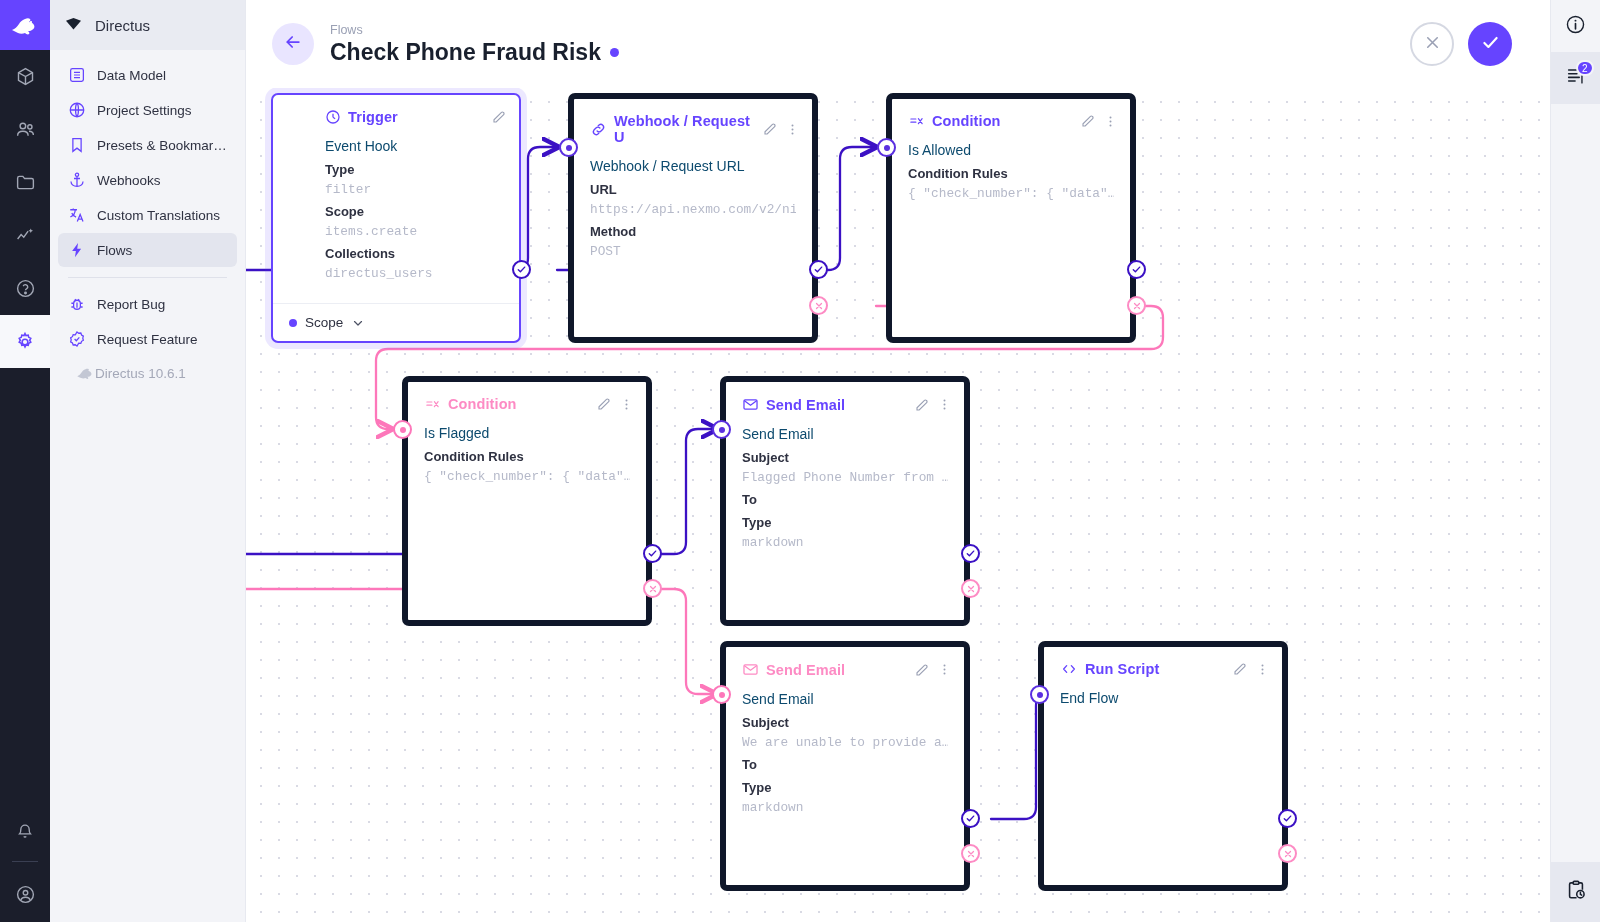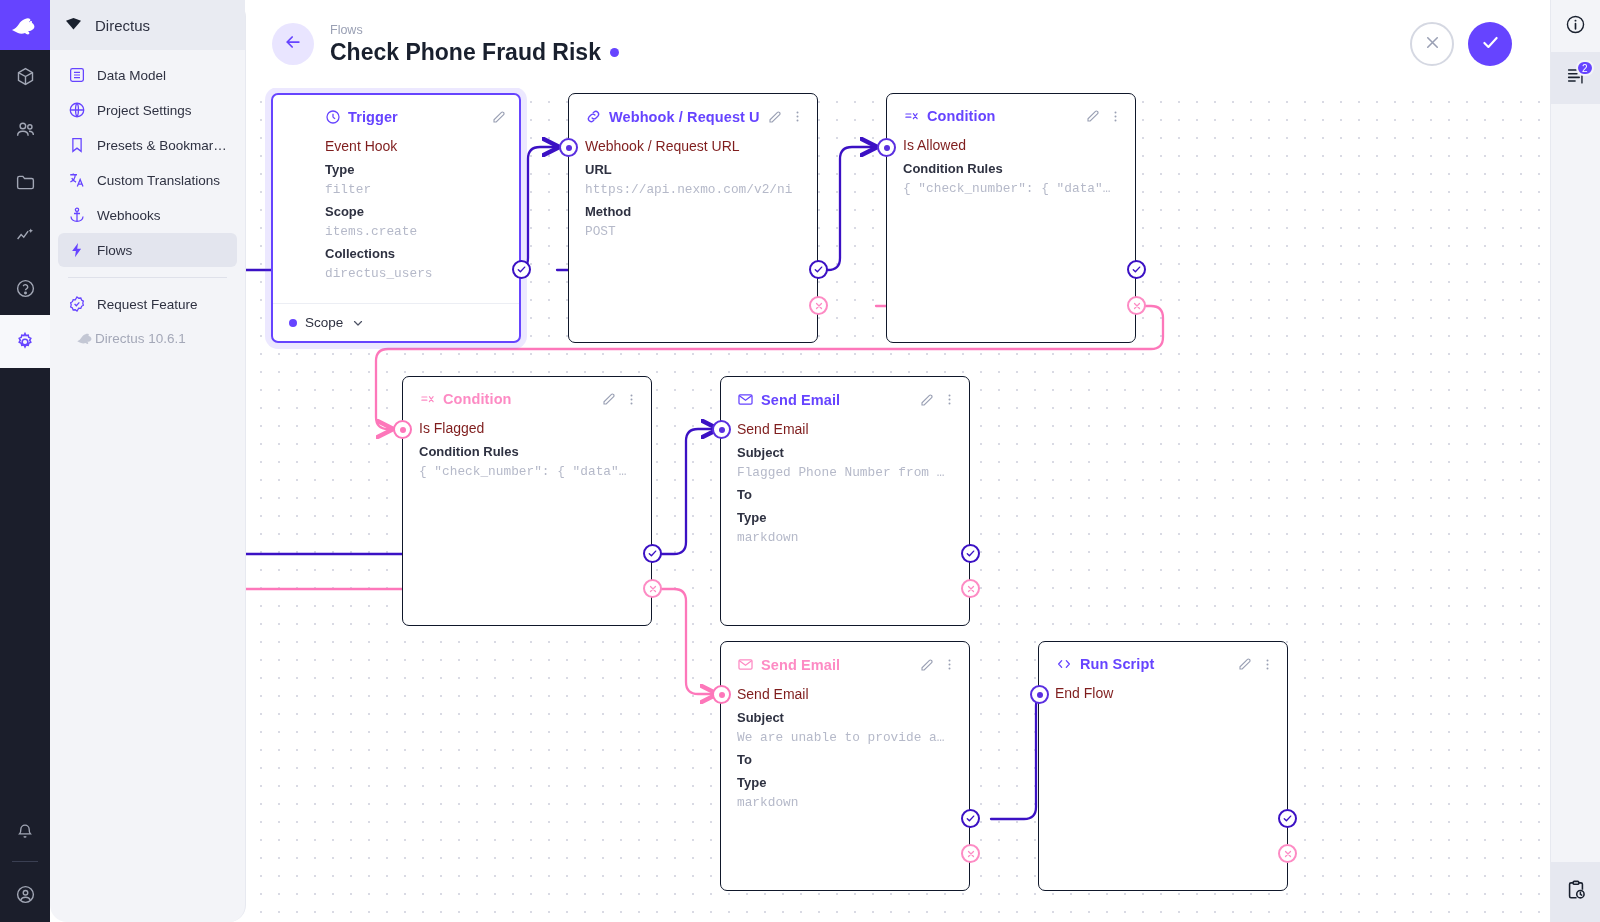--- a/index.html
+++ b/index.html
@@ -24,21 +24,21 @@
     width: 50px; height: 53px; display: flex; align-items: center; justify-content: center;
     color: #a2a7b5; cursor: pointer;
   }
   .rail-btn.active { background: #f7f8fb; color: #6644ff; }
   .rail-spacer { flex: 1 1 auto; }
   .rail-div { width: 26px; height: 1px; background: #3a3f52; margin: 4px 0; }
 
   
   .nav {
     width: 196px; height: 922px; background: #f3f4f8; flex: 0 0 196px;
-    border-right: 1px solid #e7e9f0; display: flex; flex-direction: column; border-radius: 17px;
+    border-right: 1px solid #e7e9f0; display: flex; flex-direction: column;
   }
   .nav-head {
     height: 50px; display: flex; align-items: center; gap: 12px;
     padding: 0 14px; background: #e9ebf2;
   }
   .nav-head-title { font-size: 15px; color: #2e3141; font-weight: 400; }
   .nav-list { padding: 8px 8px 0 8px; display: flex; flex-direction: column; gap: 1px; }
   .nav-item {
     display: flex; align-items: center; gap: 11px; height: 34px;
     padding: 0 10px; border-radius: 6px; cursor: pointer;
@@ -89,38 +89,38 @@
   .badge {
     position: absolute; top: 8px; right: 7px; min-width: 16px; height: 16px;
     border-radius: 8px; background: #6644ff; color: #fff; font-size: 10px;
     display: flex; align-items: center; justify-content: center; padding: 0 4px;
     border: 2px solid #f3f4f8;
   }
   .rrail-spacer { flex: 1 1 auto; }
 
   
   .node {
-    position: absolute; background: #ffffff; border: 1px solid #0f172a;
+    position: absolute; background: #ffffff; border: 6px solid #0f172a;
     border-radius: 7px; z-index: 10;
   }
   .node.trigger {
     border: 2px solid #6644ff; box-shadow: 0 0 0 6px rgba(102,68,255,0.12);
     z-index: 12;
   }
   .node-head {
     display: flex; align-items: center; padding: 14px 12px 6px 16px; gap: 7px;
   }
   .node-head .hicon { display: flex; align-items: center; color: inherit; }
   .node-title { font-size: 14.5px; font-weight: bold; letter-spacing: .1px; }
   .node-title.pv { color: #6644ff; }
   .node-title.pk { color: #fd8bc4; }
   .head-tools { margin-left: auto; display: flex; align-items: center; gap: 7px; }
   .tool { color: #9aa0b4; cursor: pointer; display: flex; }
   .node-body { padding: 4px 16px 10px 16px; }
-  .row-main { font-size: 14px; color: #7f1d1d; line-height: 22px; }
+  .row-main { font-size: 14px; color: #0c4a6e; line-height: 22px; }
   .lbl { font-size: 13px; color: #2e3141; font-weight: bold; line-height: 21px; margin-top: 2px; }
   .val { font-family: "Liberation Mono", monospace; font-size: 12.8px; color: #b5b9c9; line-height: 19px;
          white-space: nowrap; overflow: hidden; }
   .node-foot {
     position: absolute; left: 0; right: 0; bottom: 0; height: 38px;
     border-top: 1px solid #eceef4; display: flex; align-items: center; padding: 0 16px; gap: 8px;
   }
   .foot-dot { width: 8px; height: 8px; border-radius: 50%; background: #6644ff; }
   .foot-txt { font-size: 13.5px; color: #2e3141; }
 
@@ -238,46 +238,55 @@
         <span class="ic">
           <svg width="18" height="18" viewBox="0 0 24 24" fill="none" stroke="currentColor" stroke-width="1.7">
               <path d="M6.5 3.5h11v17l-5.5-4.3-5.5 4.3z"></path>
             </svg>
         </span>
         <span>Presets &amp; Bookmar…</span>
       </div>
       <div class="nav-item">
         <span class="ic">
           <svg width="18" height="18" viewBox="0 0 24 24" fill="none" stroke="currentColor" stroke-width="1.7">
-              <path d="M3 5h9M7 3.2v1.8M9.6 5c0 4-2.8 8.2-6.4 9.6M5 9.5c1.4 2.6 3.6 4.5 5.8 5.3"></path>
-              <path d="M12.4 20.6l3.8-9.4 3.8 9.4M13.8 17.4h5"></path>
-            </svg>
-        </span>
-        <span>Custom Translations</span>
+              <circle cx="12" cy="5" r="2.2"></circle>
+              <path d="M12 7.2V20M8 10h8M4 14c0 4 3.6 6.4 8 6.4s8-2.4 8-6.4"></path>
+            </svg>
+        </span>
+        <span>Webhooks</span>
       </div>
       <div class="nav-item">
         <span class="ic">
           <svg width="18" height="18" viewBox="0 0 24 24" fill="none" stroke="currentColor" stroke-width="1.7">
-              <circle cx="12" cy="5" r="2.2"></circle>
-              <path d="M12 7.2V20M8 10h8M4 14c0 4 3.6 6.4 8 6.4s8-2.4 8-6.4"></path>
-            </svg>
-        </span>
-        <span>Webhooks</span>
+              <path d="M3 5h9M7 3.2v1.8M9.6 5c0 4-2.8 8.2-6.4 9.6M5 9.5c1.4 2.6 3.6 4.5 5.8 5.3"></path>
+              <path d="M12.4 20.6l3.8-9.4 3.8 9.4M13.8 17.4h5"></path>
+            </svg>
+        </span>
+        <span>Custom Translations</span>
       </div>
       <div class="nav-item active">
         <span class="ic">
           <svg width="18" height="18" viewBox="0 0 24 24" fill="currentColor">
               <path d="M13.4 2.5L5.5 13.4h5l-1.2 8.2 8.2-11.2h-5.2z"></path>
             </svg>
         </span>
         <span>Flows</span>
       </div>
 
       <div class="nav-sep"></div>
 
+      <div class="nav-item">
+        <span class="ic">
+          <svg width="18" height="18" viewBox="0 0 24 24" fill="none" stroke="currentColor" stroke-width="1.7">
+              <rect x="7.5" y="7" width="9" height="12" rx="4.5"></rect>
+              <path d="M9.2 5.4l1.4 1.8M14.8 5.4l-1.4 1.8M4.5 11h3M16.5 11h3M4.5 16h3M16.5 16h3M12 10v7"></path>
+            </svg>
+        </span>
+        <span>Report Bug</span>
+      </div>
       <div class="nav-item">
         <span class="ic">
           <svg width="18" height="18" viewBox="0 0 24 24" fill="none" stroke="currentColor" stroke-width="1.7">
               <path d="M12 2.6l2.3 1.7 2.8-.3 1 2.7 2.4 1.5-.8 2.7.8 2.7-2.4 1.5-1 2.7-2.8-.3L12 21.4 9.7 19.7l-2.8.3-1-2.7-2.4-1.5.8-2.7-.8-2.7 2.4-1.5 1-2.7 2.8.3z"></path>
               <path d="M8.8 12l2.3 2.3 4-4.4"></path>
             </svg>
         </span>
         <span>Request Feature</span>
       </div>
 

